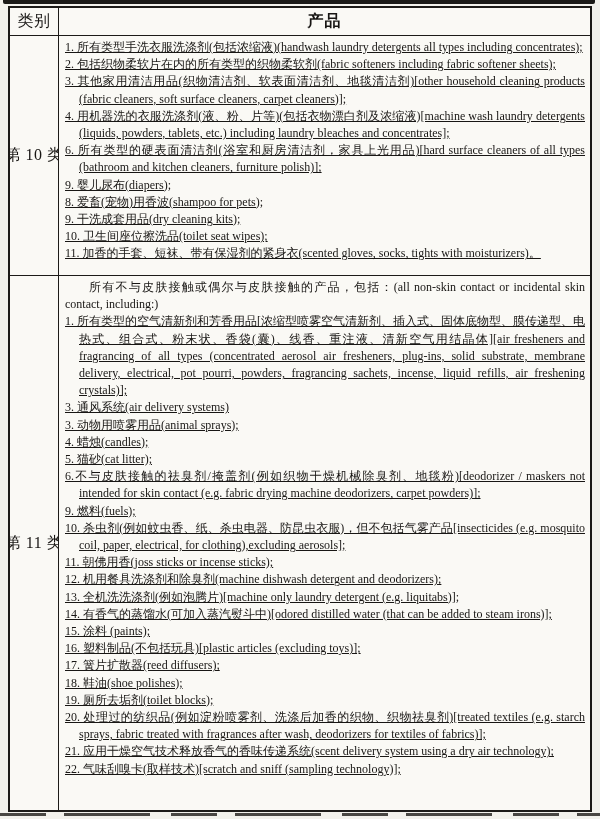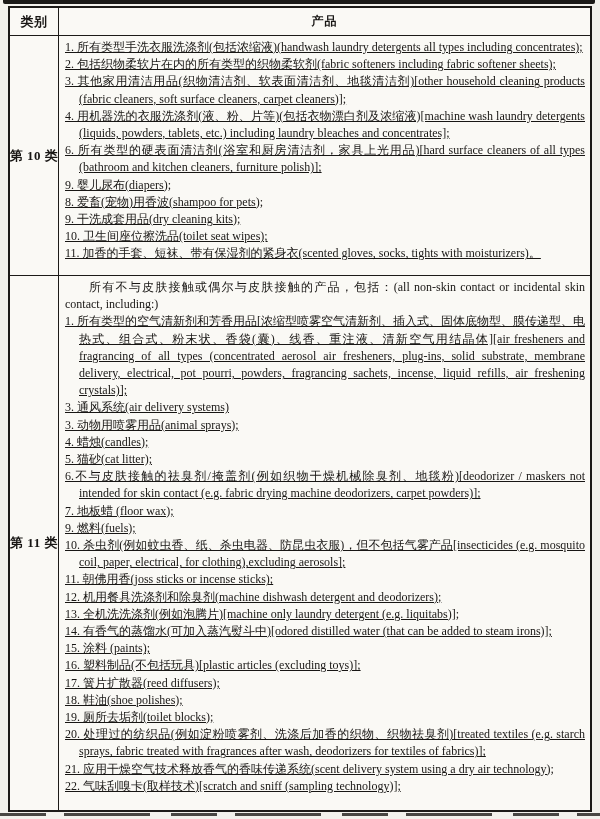--- a/index.html
+++ b/index.html
@@ -24,26 +24,26 @@
     box-sizing:border-box;border:2px solid #1c1a18;background:#faf9f5;
     display:flex;flex-direction:column;
   }
   .t-row{display:flex;min-height:0;}
   .t-header{height:27px;border-bottom:1.6px solid #1c1a18;}
   .t-class10{height:239px;border-bottom:1.6px solid #1c1a18;}
   .t-class11{flex:1;}
   .cat-cell{
     width:48px;flex:0 0 48px;border-right:1.6px solid #1c1a18;
     display:flex;align-items:center;justify-content:center;
-    font-weight:bold;font-size:13px;letter-spacing:.5px;white-space:nowrap;
+    font-weight:normal;font-size:16px;letter-spacing:.5px;white-space:nowrap;
     overflow:hidden;
   }
   .prod-head-cell{
     flex:1;display:flex;align-items:center;justify-content:center;
-    font-weight:bold;font-size:12px;letter-spacing:1px;
+    font-weight:bold;font-size:16px;letter-spacing:1px;
   }
   .prod-cell{
     flex:1;min-width:0;overflow:hidden;
     padding:3px 5px 2px 6px;
     font-size:12px;line-height:17.2px;
     text-align:justify;
   }
   .item{padding-left:14px;text-indent:-14px;text-decoration:underline;}
   .intro{margin:0;text-indent:24px;}
 </style>
@@ -79,21 +79,20 @@
     <div class="t-row t-class11">
       <div class="cat-cell">第 11 类</div>
       <div class="prod-cell">
         <p class="intro">所有不与皮肤接触或偶尔与皮肤接触的产品，包括：(all non-skin contact or incidental skin contact, including:)</p>
         <div class="item">1. 所有类型的空气清新剂和芳香用品[浓缩型喷雾空气清新剂、插入式、固体底物型、膜传递型、电热式、组合式、粉末状、香袋(囊)、线香、重注液、清新空气用结晶体][air fresheners and fragrancing of all types (concentrated aerosol air fresheners, plug-ins, solid substrate, membrane delivery, electrical, pot pourri, powders, fragrancing sachets, incense, liquid refills, air freshening crystals)];</div>
         <div class="item">3. 通风系统(air delivery systems)</div>
         <div class="item">3. 动物用喷雾用品(animal sprays);</div>
         <div class="item">4. 蜡烛(candles);</div>
         <div class="item">5. 猫砂(cat litter);</div>
         <div class="item">6.不与皮肤接触的祛臭剂/掩盖剂(例如织物干燥机械除臭剂、地毯粉)[deodorizer / maskers not intended for skin contact (e.g. fabric drying machine deodorizers, carpet powders)];</div>
-        <div class="item">7. 地板蜡 (floor wax);</div>
         <div class="item">9. 燃料(fuels);</div>
         <div class="item">10. 杀虫剂(例如蚊虫香、纸、杀虫电器、防昆虫衣服)，但不包括气雾产品[insecticides (e.g. mosquito coil, paper, electrical, for clothing),excluding aerosols];</div>
         <div class="item">11. 朝佛用香(joss sticks or incense sticks);</div>
         <div class="item">12. 机用餐具洗涤剂和除臭剂(machine dishwash detergent and deodorizers);</div>
         <div class="item">13. 全机洗洗涤剂(例如泡腾片)[machine only laundry detergent (e.g. liquitabs)];</div>
         <div class="item">14. 有香气的蒸馏水(可加入蒸汽熨斗中)[odored distilled water (that can be added to steam irons)];</div>
         <div class="item">15. 涂料 (paints);</div>
         <div class="item">16. 塑料制品(不包括玩具)[plastic articles (excluding toys)];</div>
         <div class="item">17. 簧片扩散器(reed diffusers);</div>
         <div class="item">18. 鞋油(shoe polishes);</div>

